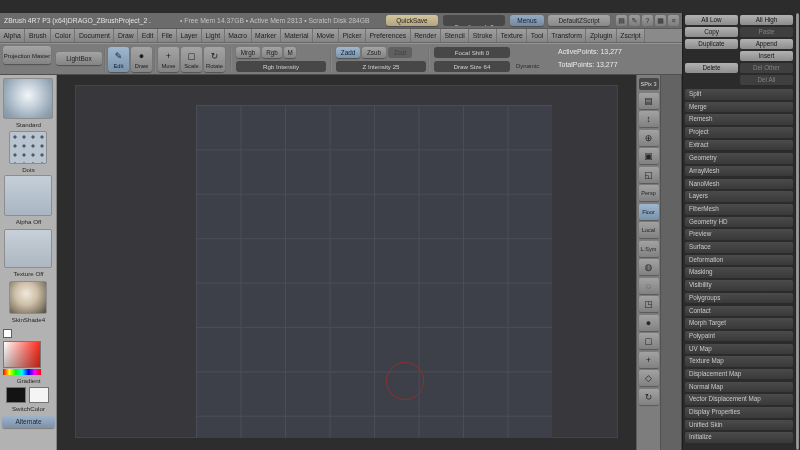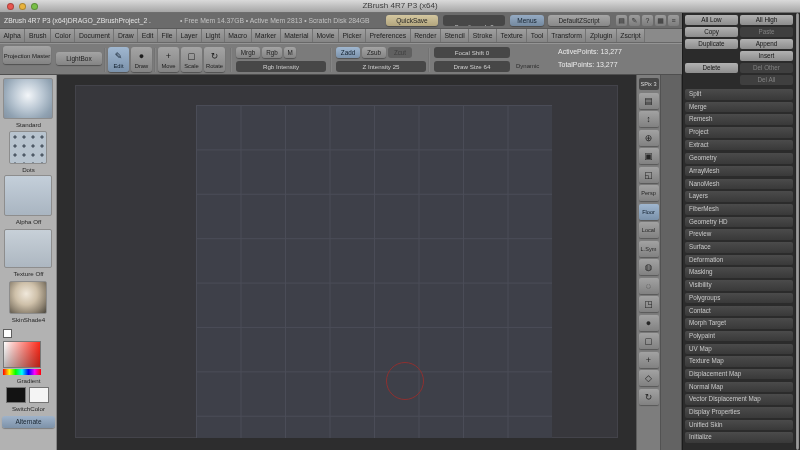--- a/index.html
+++ b/index.html
@@ -105,26 +105,20 @@
   .sections-list{margin-top:3px;}
   .prow{height:10.5px;margin-bottom:2.2px;background:linear-gradient(#4b4b4b,#393939);border-radius:2px;font-size:6.3px;line-height:10.5px;color:#cacaca;padding-left:4px;overflow:hidden;white-space:nowrap;}
   .panel-scrollbar{position:absolute;left:795px;top:13px;width:5px;height:437px;background:#262626;}
   .panel-scrollbar .thumb{position:absolute;left:1px;top:0;width:3px;height:437px;background:#9c9c9c;border-radius:2px;}
 </style>
 </head>
 <body>
 
 <div id="app">
 
-  <div class="titlebar">
-    <span class="tl red"></span>
-    <span class="tl yellow"></span>
-    <span class="tl green"></span>
-    <span class="title">ZBrush 4R7 P3 (x64)</span>
-  </div>
 
   <div class="infobar">
     <span class="ib-project">ZBrush 4R7 P3 (x64)DRAGO_ZBrushProject_2 .</span>
     <span class="ib-stats">• Free Mem 14.37GB • Active Mem 2813 • Scratch Disk 284GB</span>
     <button class="ib-btn" id="quicksave">QuickSave</button>
     <div class="ib-slider">
       <span>See-through 0</span>
     </div>
     <button class="ib-btn" id="menus-btn">Menus</button>
     <button class="ib-btn" id="zscript-btn">DefaultZScript</button>

